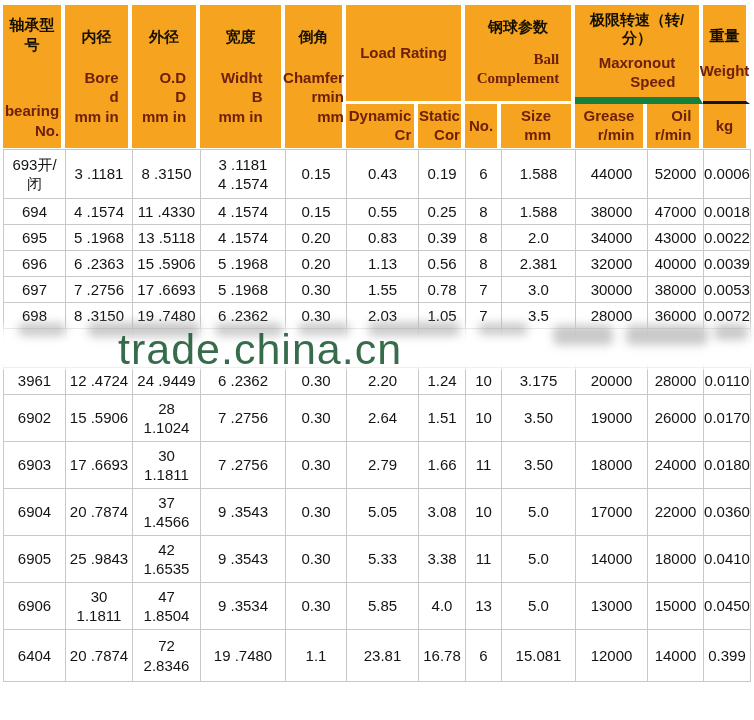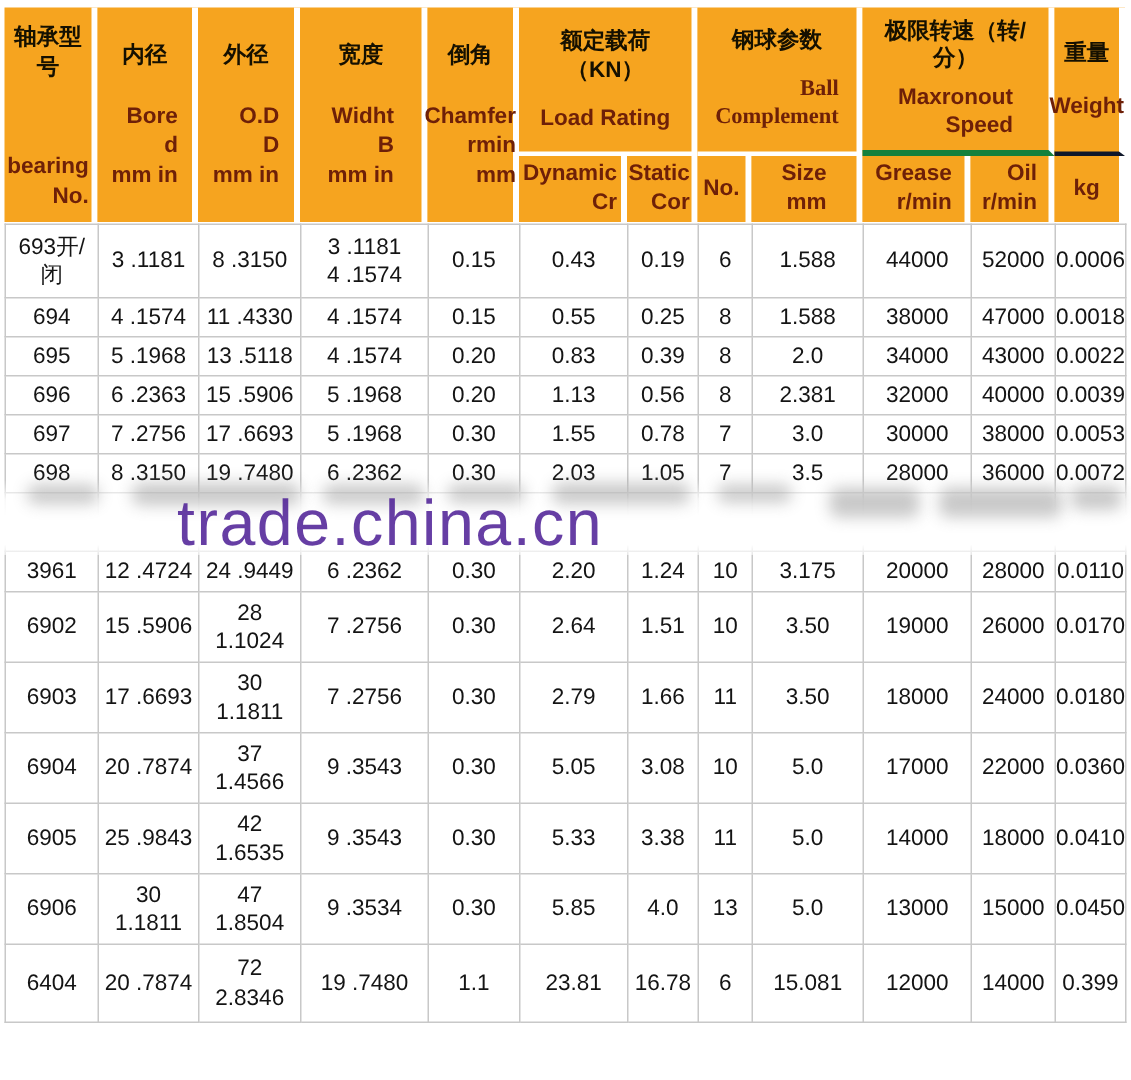--- a/index.html
+++ b/index.html
@@ -16,21 +16,21 @@
       text-align:center;font-weight:bold;font-size:15px;line-height:1.3;white-space:pre-line;}
   .hc .zh{color:#151000;white-space:pre-line;}
   .hc .en{color:#6E2008;white-space:pre-line;text-align:right;}
   .c1{grid-column:1;grid-row:1/3;justify-content:space-between;padding:10px 0 8px;}
   .c2{grid-column:2;grid-row:1/3}
   .c3{grid-column:3;grid-row:1/3}
   .c4{grid-column:4;grid-row:1/3}
   .c5{grid-column:5;grid-row:1/3}
   .g-load{grid-column:6/8;grid-row:1;border-bottom:3px solid #fff;}
   .g-ball{grid-column:8/10;grid-row:1;border-bottom:3px solid #fff;font-family:Liberation Serif, serif;}
-  .g-speed{grid-column:10/12;grid-row:1;border-bottom:4px solid #15803d;line-height:1.25;}
+  .g-speed{grid-column:10/12;grid-row:1;border-bottom:7px solid #15803d;line-height:1.25;}
   .g-weight{grid-column:12;grid-row:1;border-bottom:3px solid #0f172a;justify-content:center;gap:15px;}
   .s6{grid-column:6;grid-row:2}.s7{grid-column:7;grid-row:2}.s8{grid-column:8;grid-row:2}
   .s9{grid-column:9;grid-row:2}.s10{grid-column:10;grid-row:2}.s11{grid-column:11;grid-row:2}
   .s12{grid-column:12;grid-row:2}
   .sub{line-height:1.25;}
 
   
   #body-table{border-collapse:collapse;table-layout:fixed;width:747px;margin-top:1px;}
   #body-table td{border:1px solid #C8C8C8;text-align:center;vertical-align:middle;
     font-size:15px;color:#141414;white-space:pre-line;line-height:1.3;padding:0;overflow:hidden;}
@@ -42,21 +42,21 @@
   #body-table tr:nth-child(14) td{height:51px;}
   .wm-row td{border-left-color:transparent;border-right-color:transparent;border-top-color:transparent;}
   .wm-row td{border-bottom-color:#D2D2D2;}
 
   
   .fade{position:absolute;left:0;top:320px;width:754px;height:50px;
     background:linear-gradient(180deg,rgba(255,255,255,0) 0%,rgba(255,255,255,.88) 26%,
       #ffffff 48%,#ffffff 86%,rgba(255,255,255,.55) 100%);pointer-events:none;}
   .smudge{position:absolute;background:#8F8F8F;opacity:.48;filter:blur(5px);border-radius:6px;}
   #wm-text{position:absolute;left:118px;top:325px;font-size:43px;letter-spacing:1px;
-    color:#4c1d95;opacity:.85;font-weight:400;}
+    color:#14532d;opacity:.85;font-weight:400;}
 </style>
 </head>
 <body>
 
 <div id="page">
   <div id="tbl-wrap">
 
     <div id="header-grid">
       <div class="hc c1">
         <span class="zh">轴承型
@@ -83,22 +83,20 @@
 mm in</span>
       </div>
       <div class="hc c5">
         <span class="zh">倒角</span>
         <span class="en">Chamfer
 rmin
 mm</span>
       </div>
 
       <div class="hc g-load">
-        <span class="zh">额定载荷
-（KN）</span>
         <span class="en">Load Rating</span>
       </div>
       <div class="hc g-ball">
         <span class="zh">钢球参数</span>
         <span class="en">Ball
 Complement</span>
       </div>
       <div class="hc g-speed">
         <span class="zh">极限转速（转/
 分）</span>

